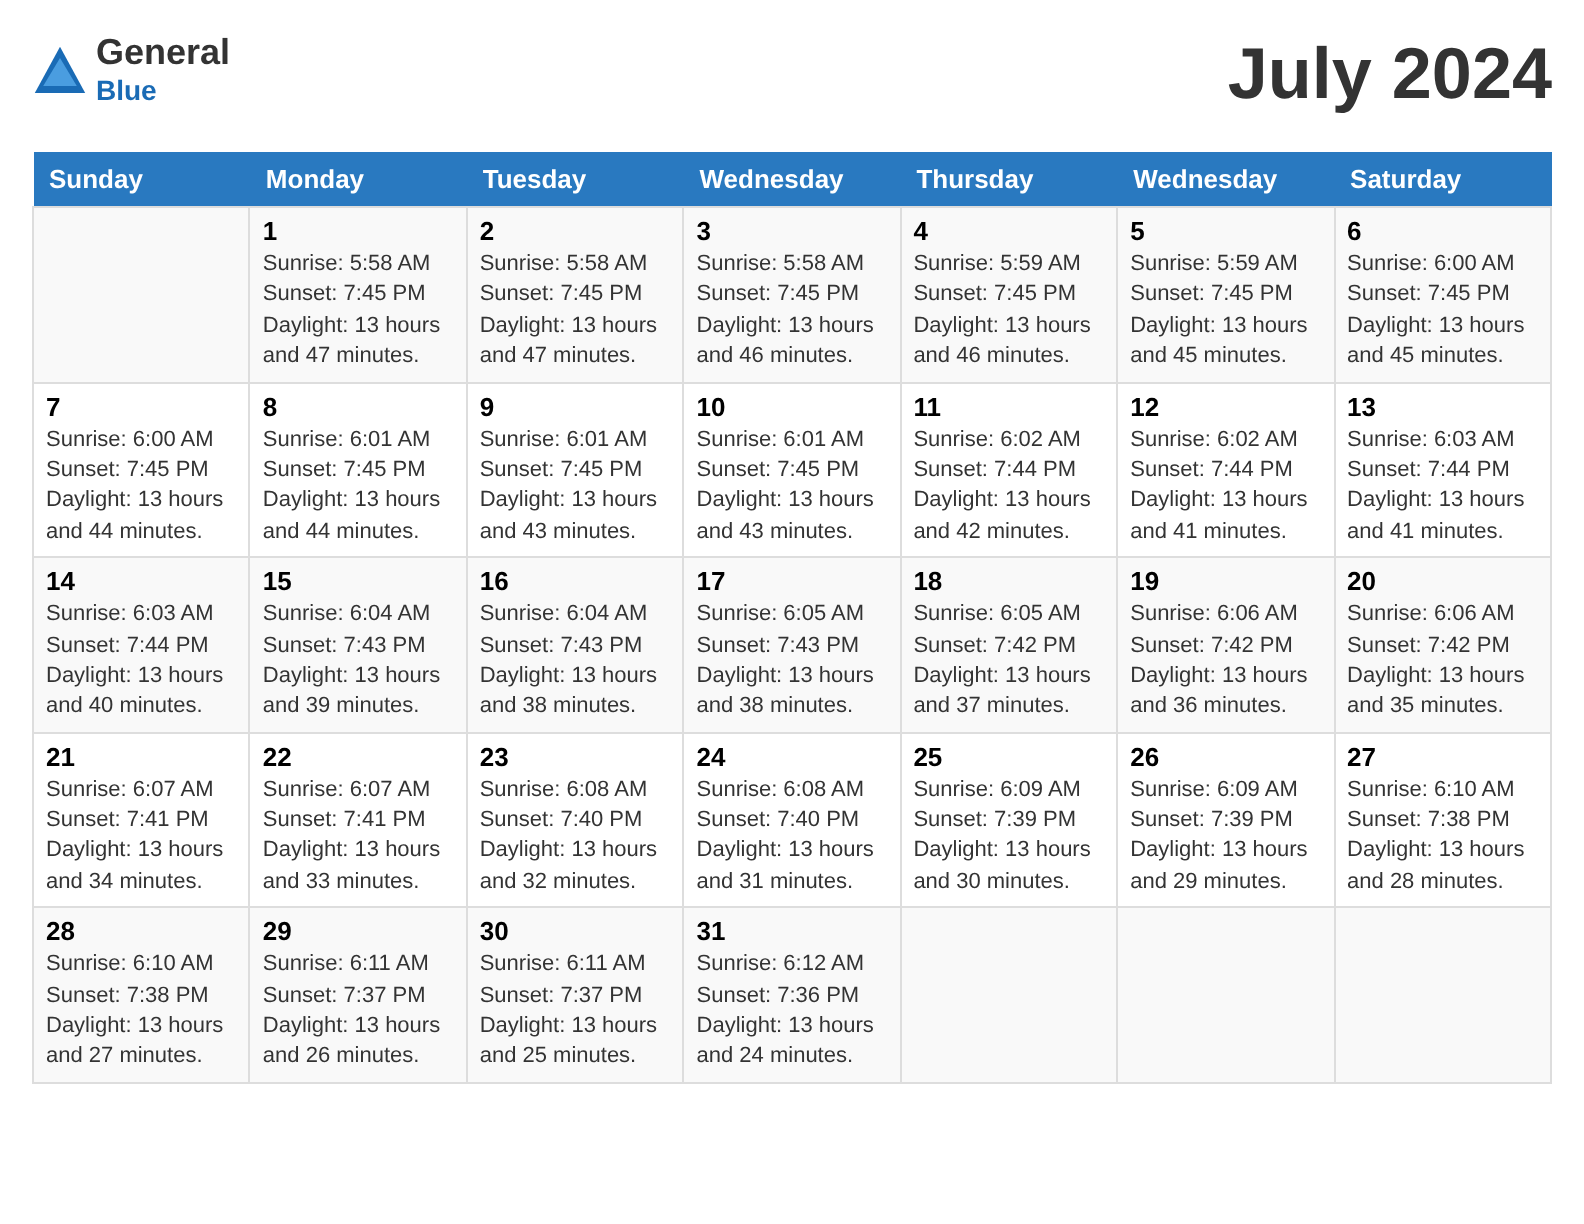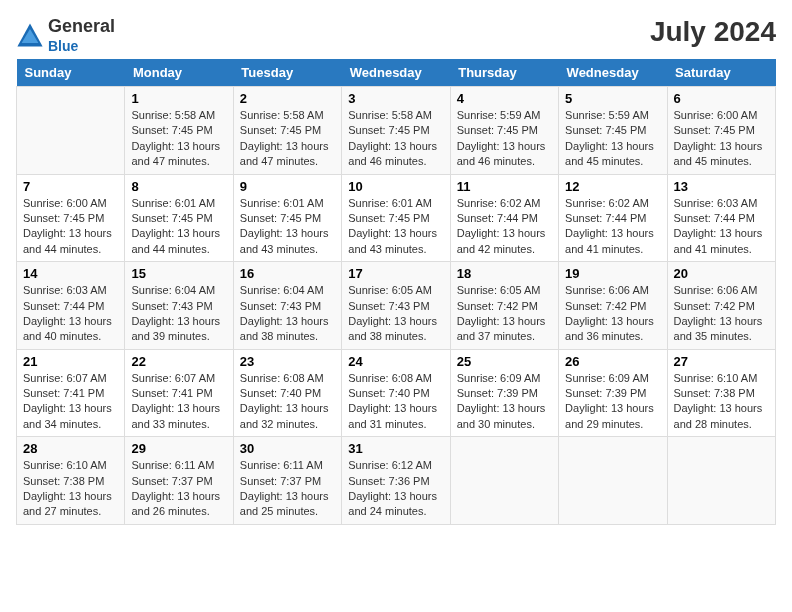--- a/index.html
+++ b/index.html
@@ -7,36 +7,36 @@
       font-family: Arial, sans-serif;
       background: #fff;
       width: 792px;
       min-height: 612px;
       padding: 16px;
     }
     .header-area {
       display: flex;
       justify-content: space-between;
       align-items: flex-start;
-      margin-bottom: 4px;
+      margin-bottom: 18px;
     }
     .logo {
       display: flex;
       align-items: center;
       gap: 4px;
     }
     .logo-icon {
       width: 28px;
       height: 28px;
     }
     .title-area {
       text-align: right;
     }
     .main-title {
-      font-size: 28px;
+      font-size: 36px;
       font-weight: bold;
       color: #333;
     }
     .sub-title {
       font-size: 16px;
       color: #555;
     }
     table {
       width: 100%;
       border-collapse: collapse;

